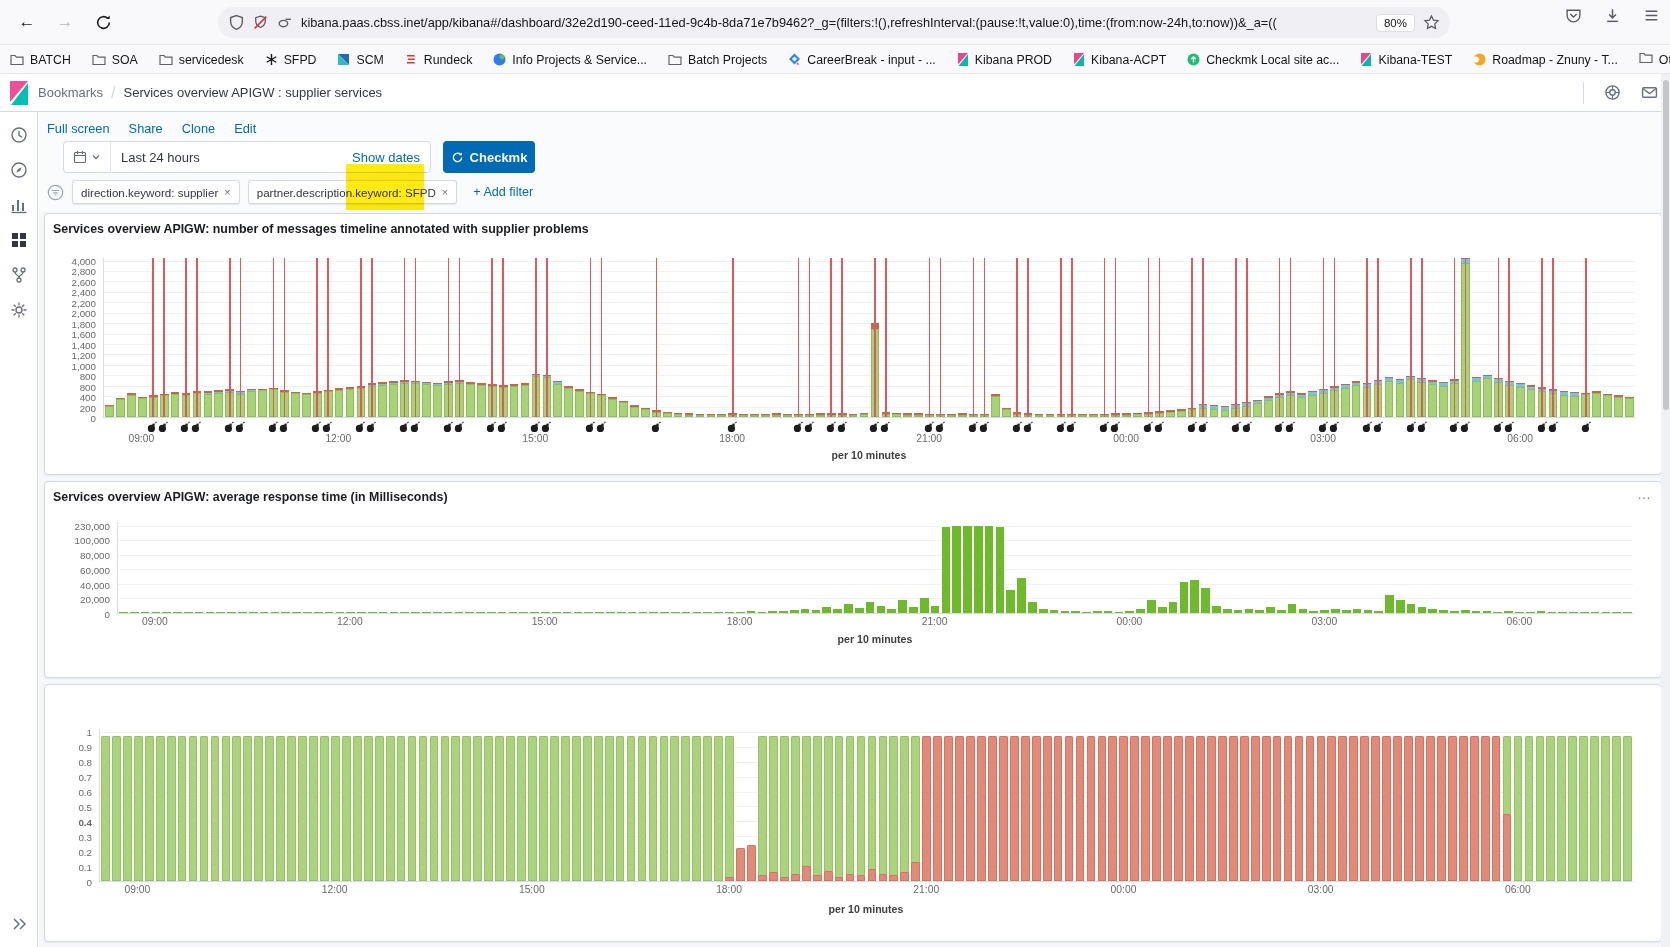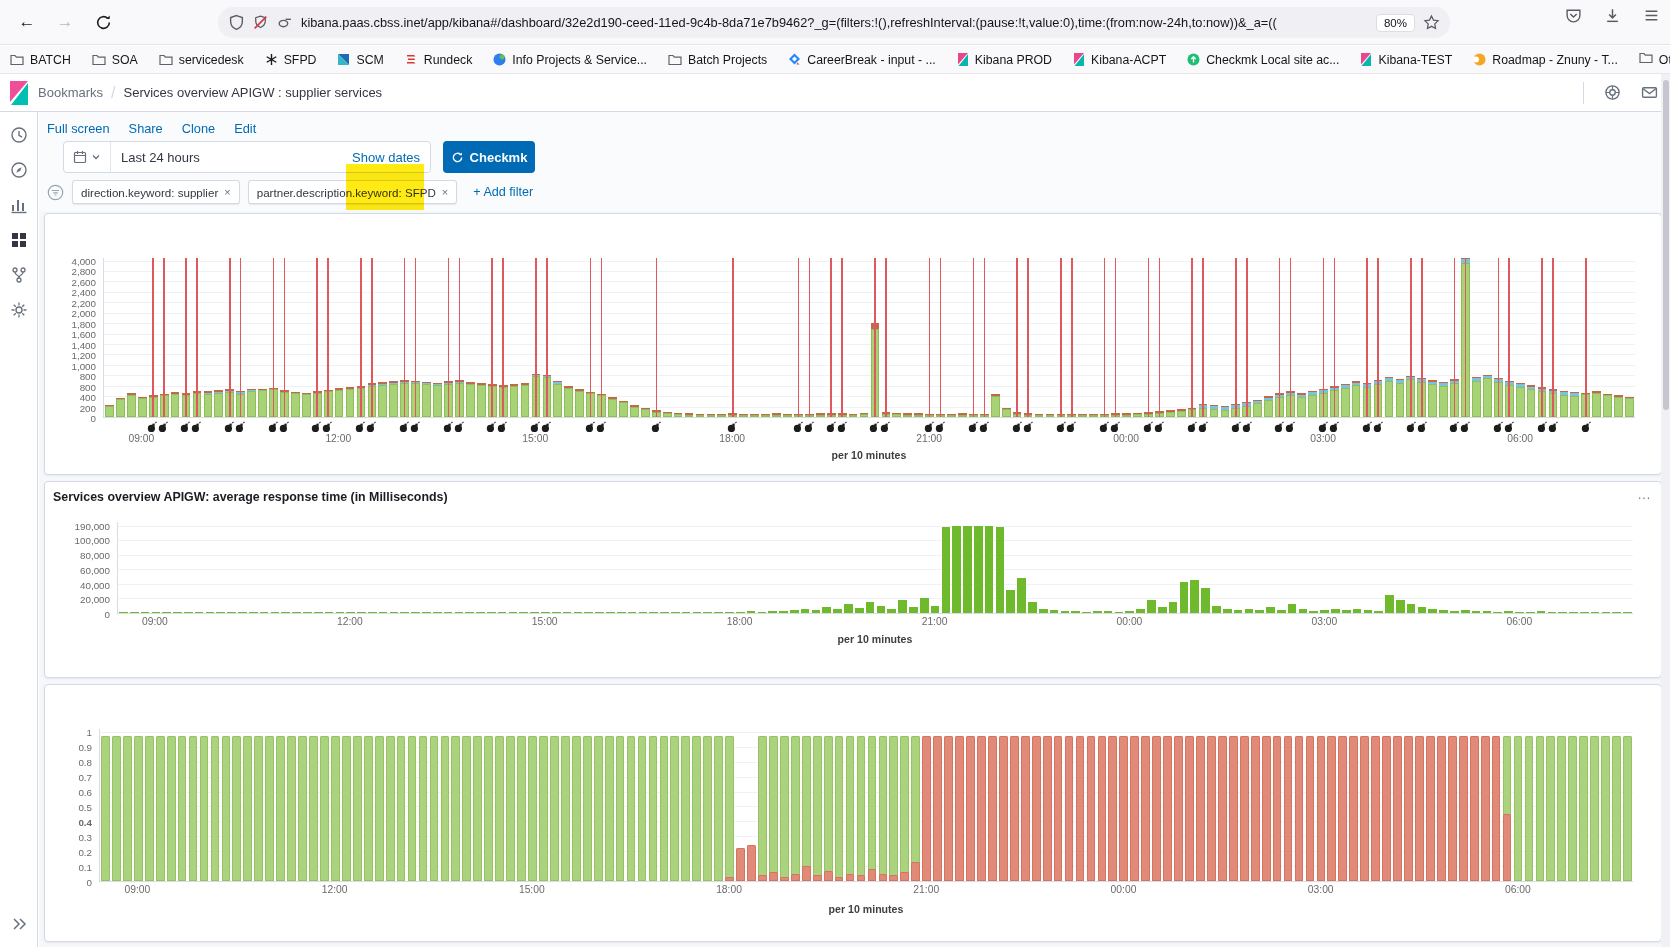--- a/index.html
+++ b/index.html
@@ -350,20 +350,21 @@
             <span class="x">×</span>
           </div>
         </div>
       <span class="addfilter">+ Add filter</span>
     </div>
   </div>
 
   <div class="content-bg"></div>
 
   <div class="panel p1">
+    <div class="panel-title">Services overview APIGW: number of messages timeline annotated with supplier problems</div>
     <div class="chart">
       <div class="ylabels">
           <div class="ytick" style="top: 100%;">0</div>
           <div class="ytick" style="top: 93.4426%;">200</div>
           <div class="ytick" style="top: 86.8852%;">400</div>
           <div class="ytick" style="top: 80.3279%;">800</div>
           <div class="ytick" style="top: 73.7705%;">800</div>
           <div class="ytick" style="top: 67.2131%;">1,000</div>
           <div class="ytick" style="top: 60.6557%;">1,200</div>
           <div class="ytick" style="top: 54.0984%;">1,400</div>
@@ -1112,21 +1113,21 @@
     <div class="panel-title">Services overview APIGW: average response time (in Milliseconds)</div>
     <div class="panel-opts">...</div>
     <div class="chart">
       <div class="ylabels">
           <div class="ytick" style="top: 100%;">0</div>
           <div class="ytick" style="top: 84%;">20,000</div>
           <div class="ytick" style="top: 68%;">40,000</div>
           <div class="ytick" style="top: 52%;">60,000</div>
           <div class="ytick" style="top: 36%;">80,000</div>
           <div class="ytick" style="top: 20%;">100,000</div>
-          <div class="ytick" style="top: 4%;">190,000</div>
+          <div class="ytick" style="top: 4%;">230,000</div>
         </div>
       <div class="plot">
           <div class="gridline zero" style="top: 100%;"></div>
           <div class="gridline" style="top: 84%;"></div>
           <div class="gridline" style="top: 68%;"></div>
           <div class="gridline" style="top: 52%;"></div>
           <div class="gridline" style="top: 36%;"></div>
           <div class="gridline" style="top: 20%;"></div>
           <div class="gridline" style="top: 4%;"></div>
           <div class="bar" style="left: 0.0714285%; width: 0.571429%; bottom: 0%; height: 0.64%; min-height: 1.5px; background: rgb(111, 185, 44);"></div>

